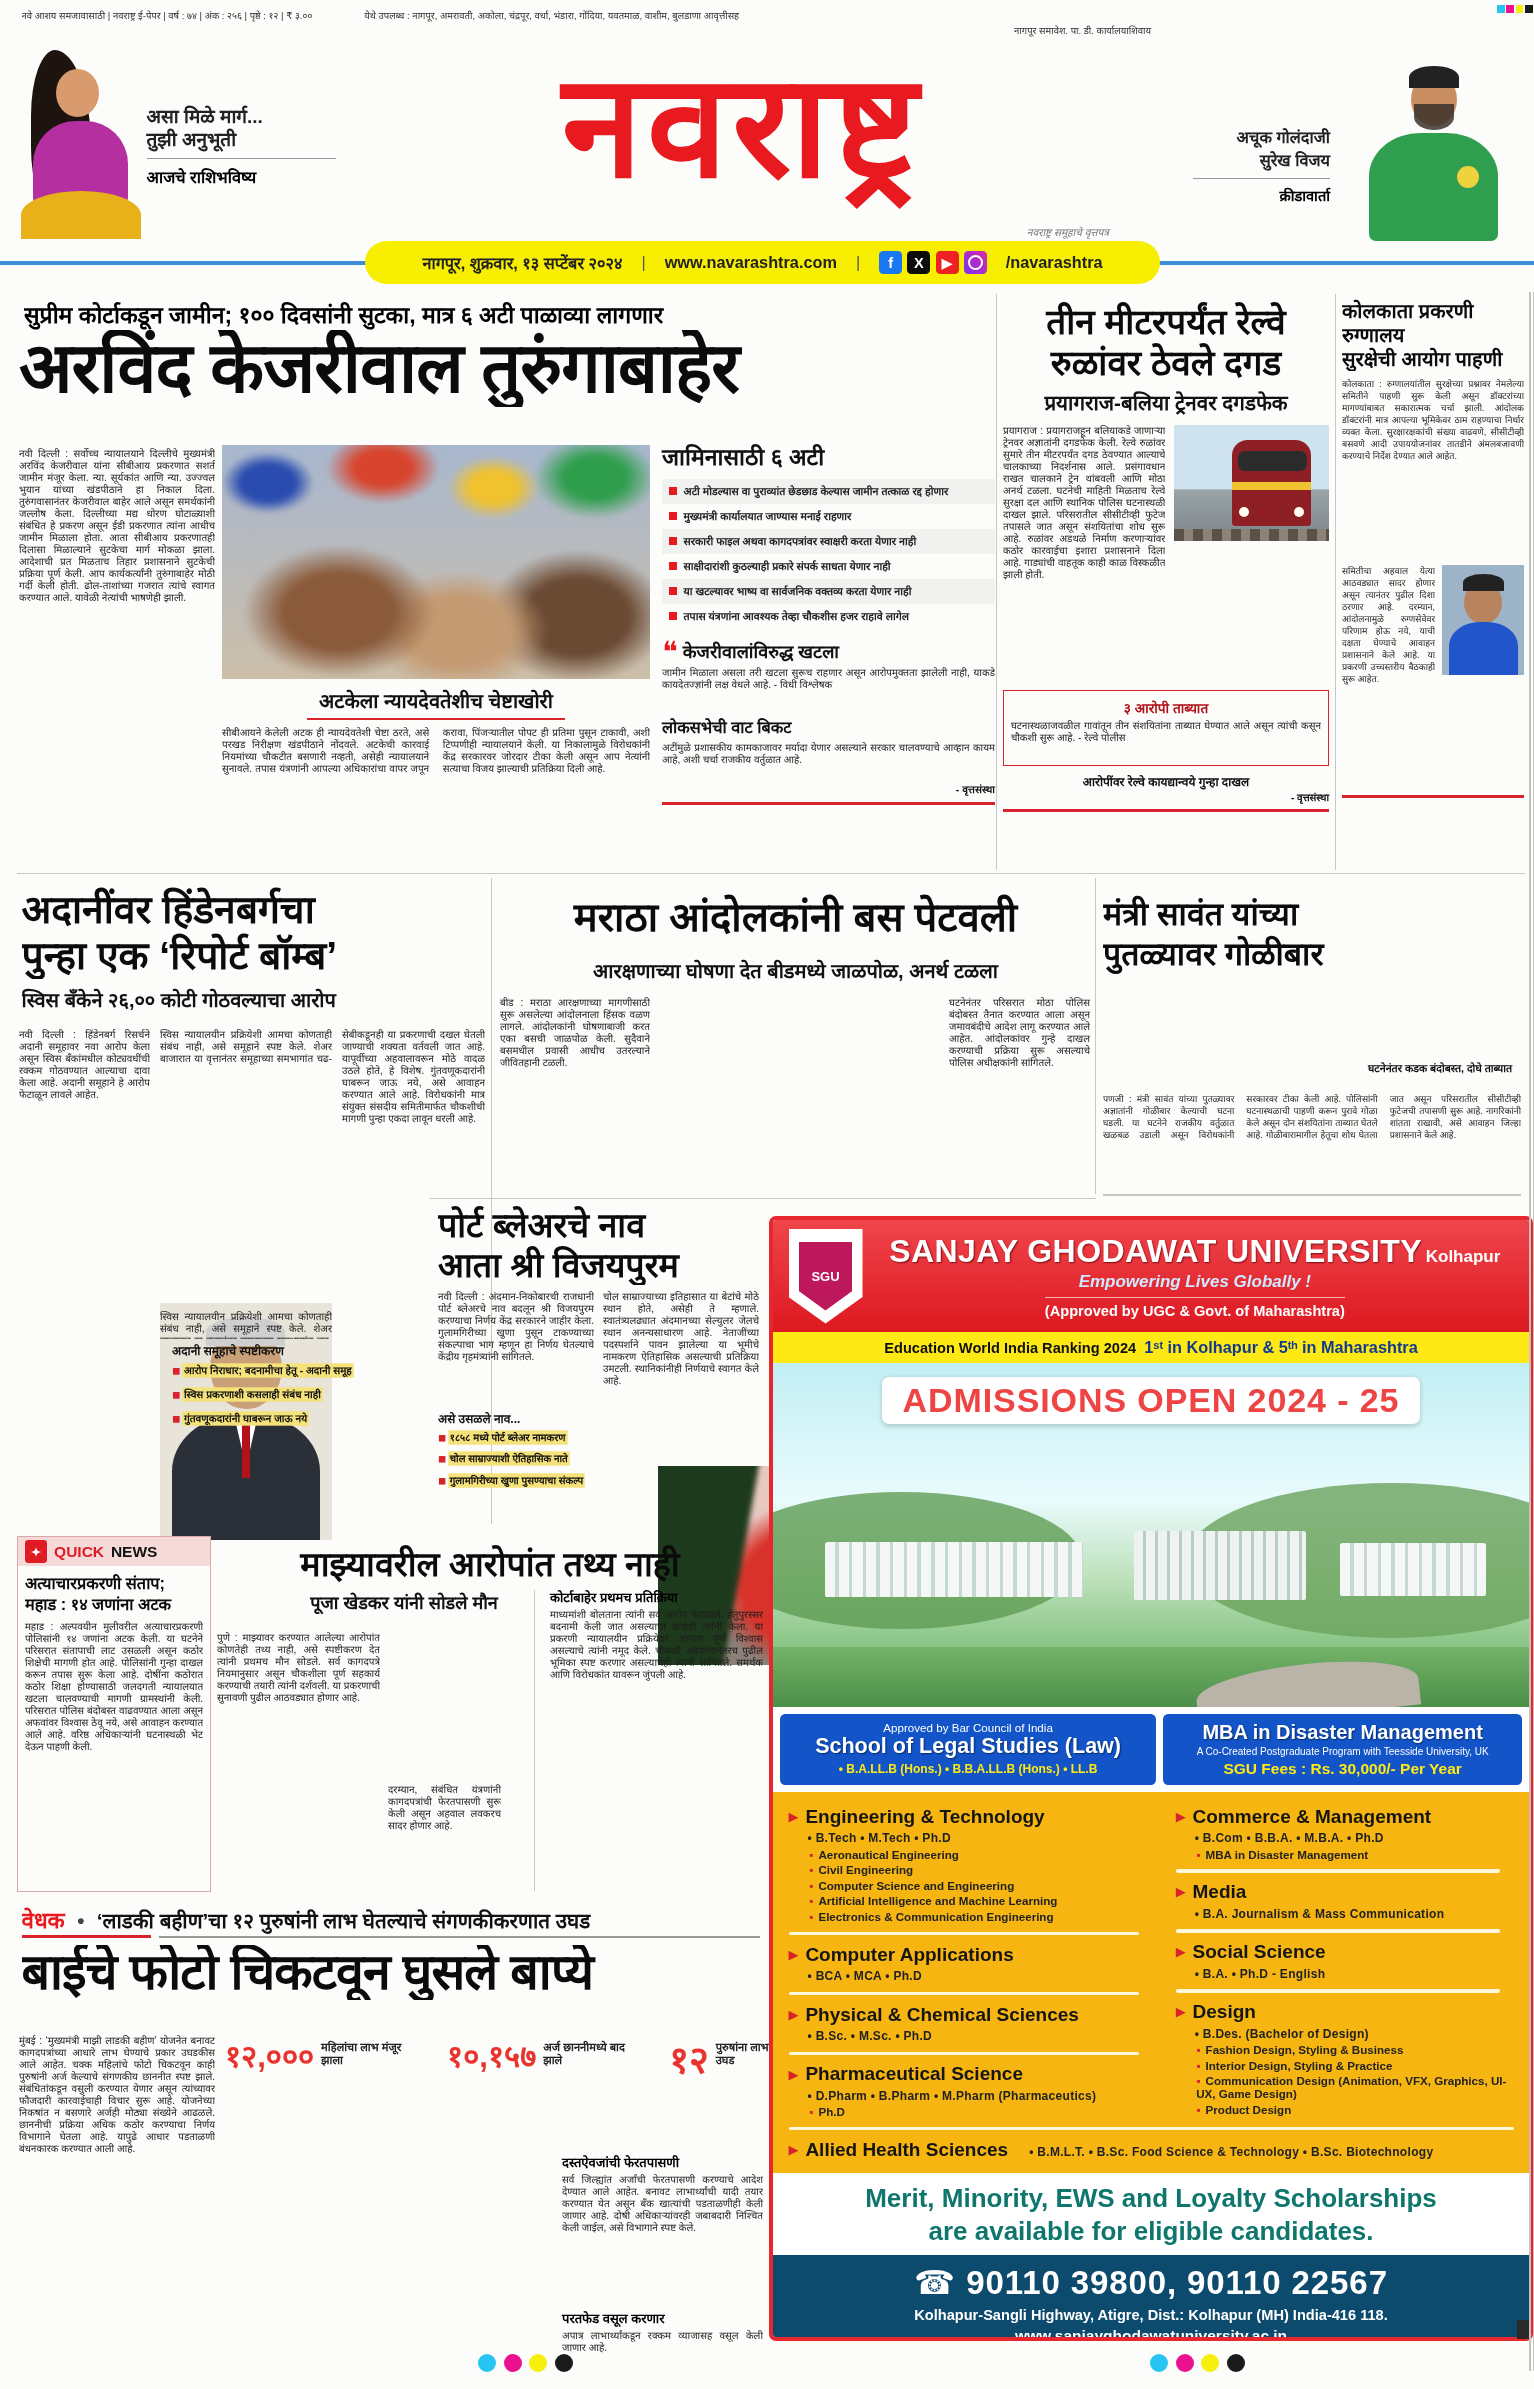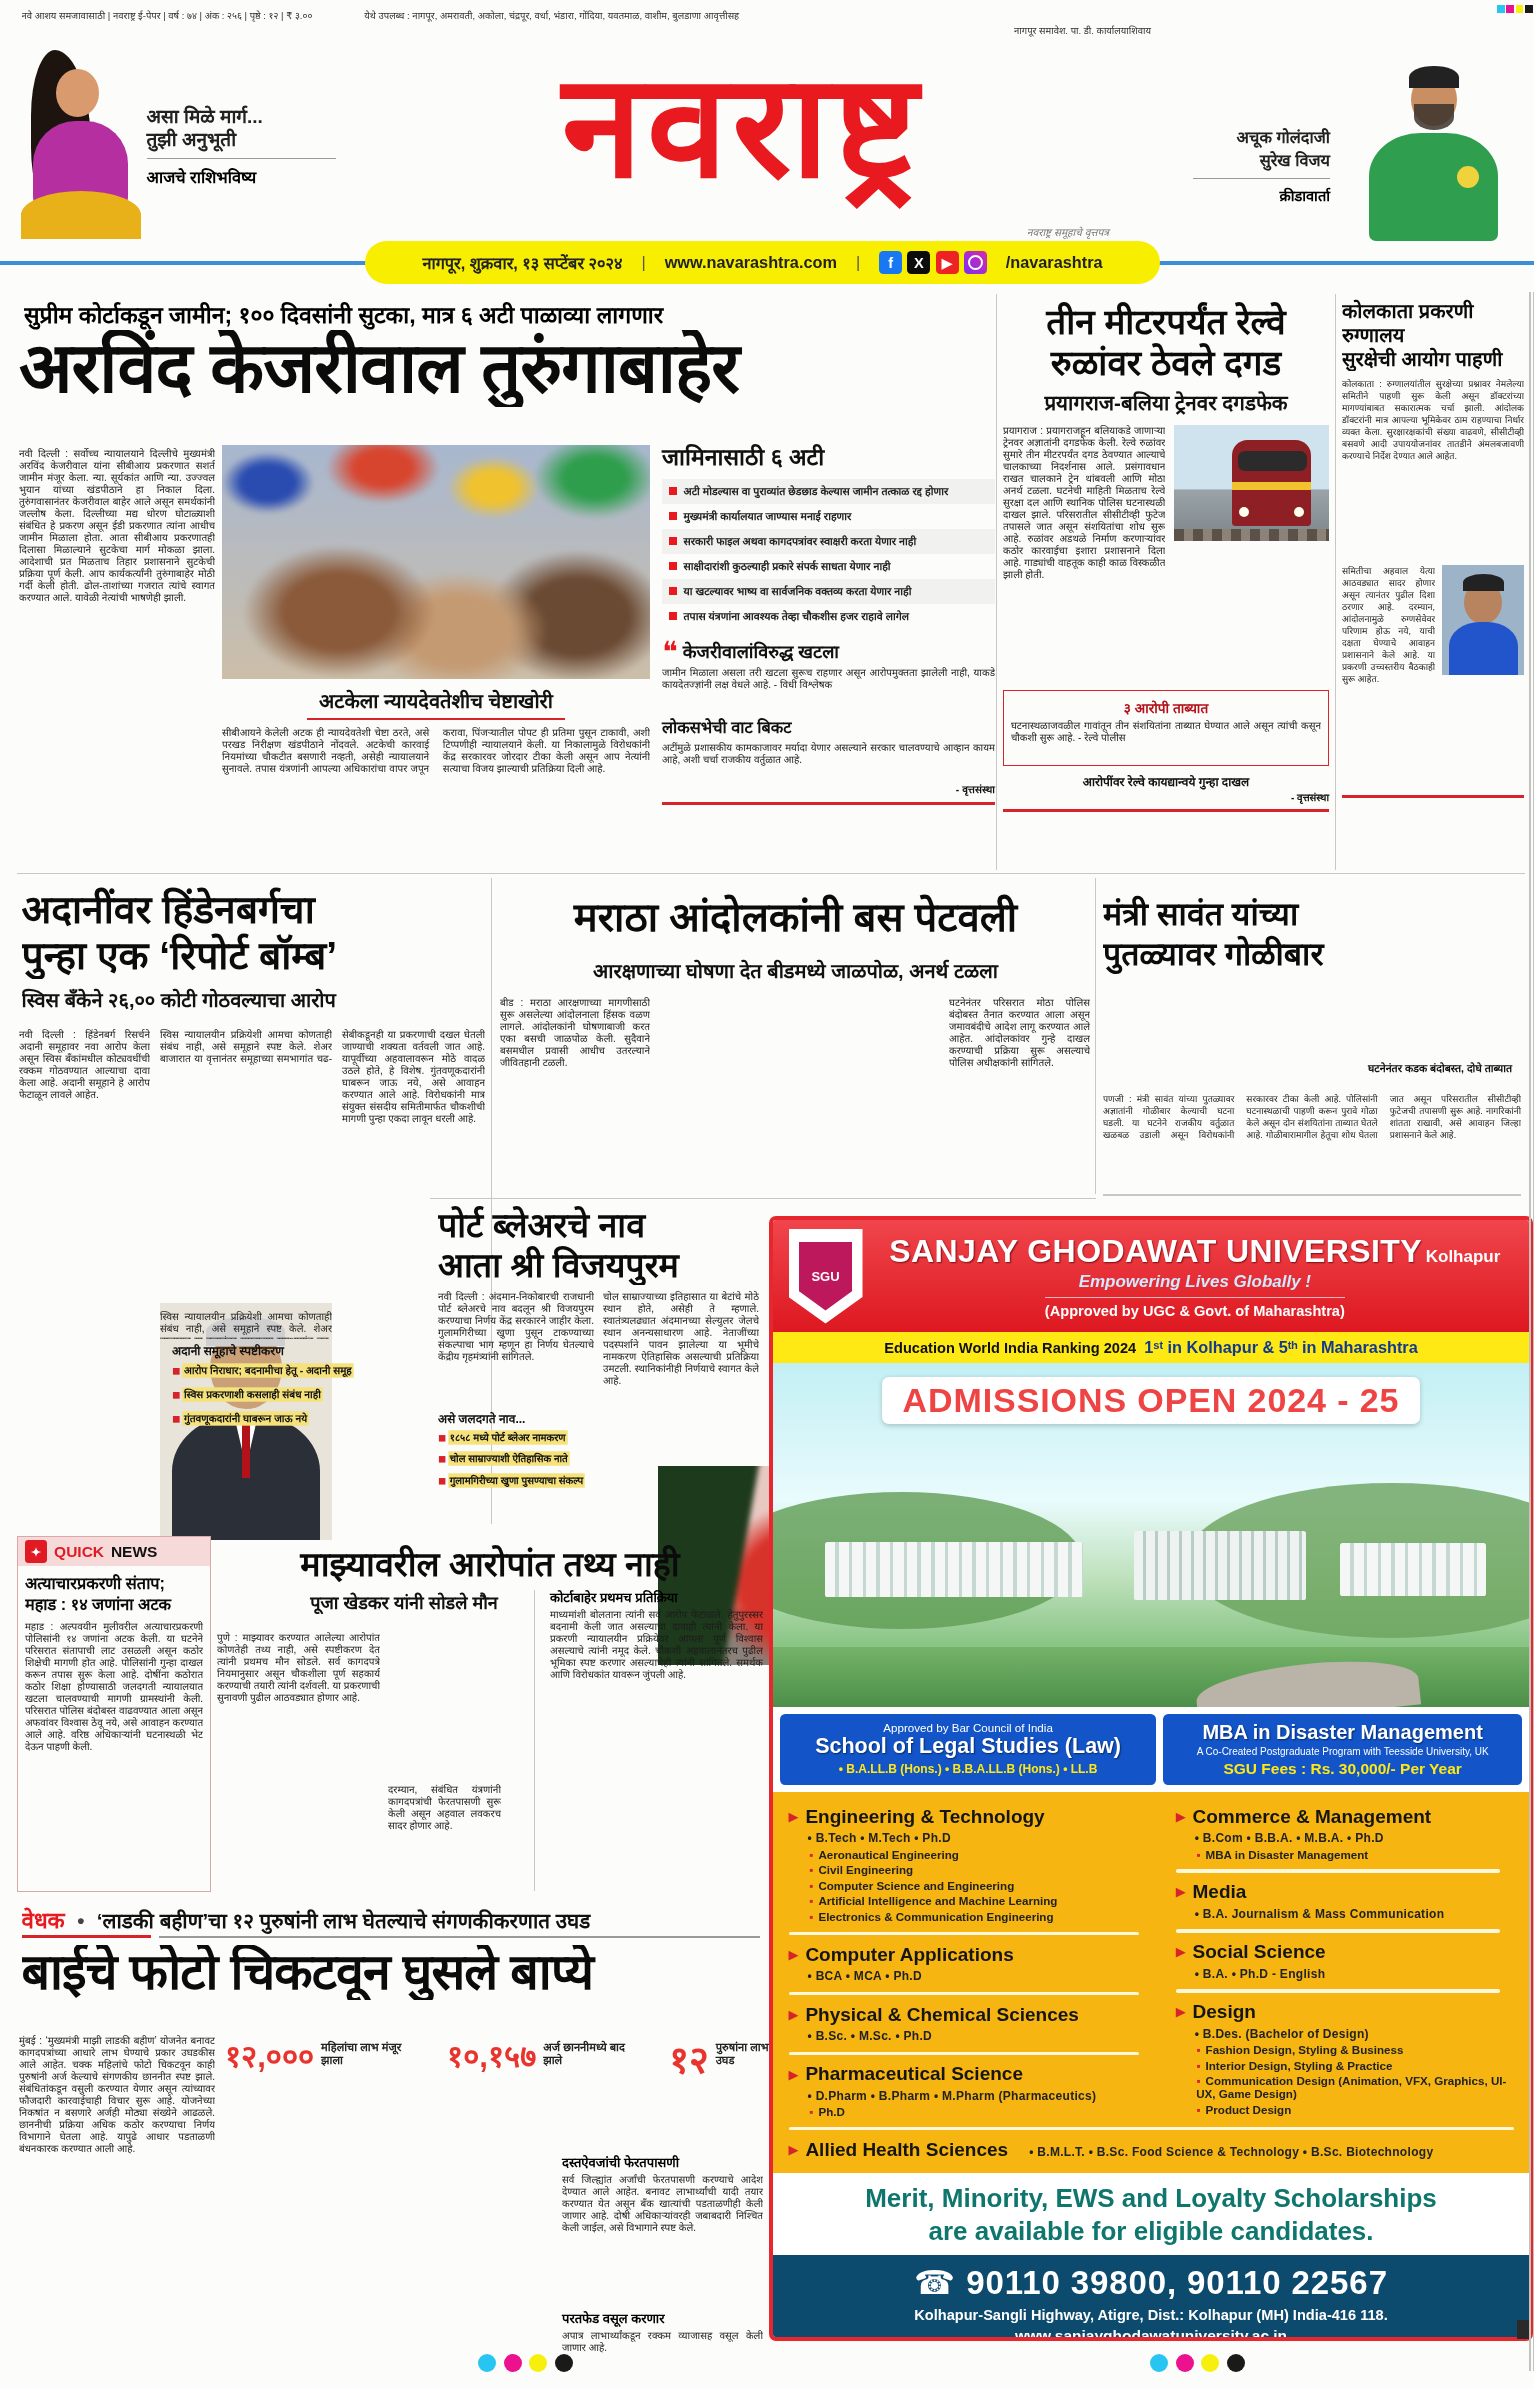--- a/index.html
+++ b/index.html
@@ -325,21 +325,21 @@
   <div class="abs rule" style="left:1103px;top:1194px;width:418px;height:1.7px;"></div>
 
   <div class="abs rule" style="left:430px;top:1198px;width:666px;height:0.9px;"></div>
 
   <div class="abs" style="left:438px;top:1205px;width:322px;">
     <div class="h2l" style="font-size:34px;line-height:40px;">पोर्ट ब्लेअरचे नाव</div>
     <div class="h2l" style="font-size:34px;line-height:40px;">आता श्री विजयपुरम</div>
   </div>
   <div class="abs body" style="left:438px;top:1291px;width:156px;height:117px;">नवी दिल्ली : अंदमान-निकोबारची राजधानी पोर्ट ब्लेअरचे नाव बदलून श्री विजयपुरम करण्याचा निर्णय केंद्र सरकारने जाहीर केला. गुलामगिरीच्या खुणा पुसून टाकण्याच्या संकल्पाचा भाग म्हणून हा निर्णय घेतल्याचे केंद्रीय गृहमंत्र्यांनी सांगितले.</div>
   <div class="abs ybox" style="left:438px;top:1413px;width:162px;height:112px;font-size:10px;">
-    <div class="yt1 b">असे जलदगते नाव...</div>
+    <div class="yt1 b">असे उसळले नाव...</div>
     <div style="margin:4.3px 0;"><span class="ydot">◼</span><span class="yhl">१८५८ मध्ये पोर्ट ब्लेअर नामकरण</span></div>
     <div style="margin:7.7px 0;"><span class="ydot">◼</span><span class="yhl">चोल साम्राज्याशी ऐतिहासिक नाते</span></div>
     <div style="margin:7.7px 0;"><span class="ydot">◼</span><span class="yhl">गुलामगिरीच्या खुणा पुसण्याचा संकल्प</span></div>
   </div>
   <div class="abs body" style="left:603px;top:1291px;width:156px;height:234px;">चोल साम्राज्याच्या इतिहासात या बेटांचे मोठे स्थान होते, असेही ते म्हणाले. स्वातंत्र्यलढ्यात अंदमानच्या सेल्युलर जेलचे स्थान अनन्यसाधारण आहे. नेताजींच्या पदस्पर्शाने पावन झालेल्या या भूमीचे नामकरण ऐतिहासिक असल्याची प्रतिक्रिया उमटली. स्थानिकांनीही निर्णयाचे स्वागत केले आहे.</div>
 
   <div class="abs" style="left:17px;top:1536px;width:192px;height:354px;border:0.9px solid #dba8a8;">
     <div class="qn-strip">
       <span class="qn-logo">✦</span>
       <span class="b" style="color:#e01b24;font-size:15.5px;">QUICK</span>

